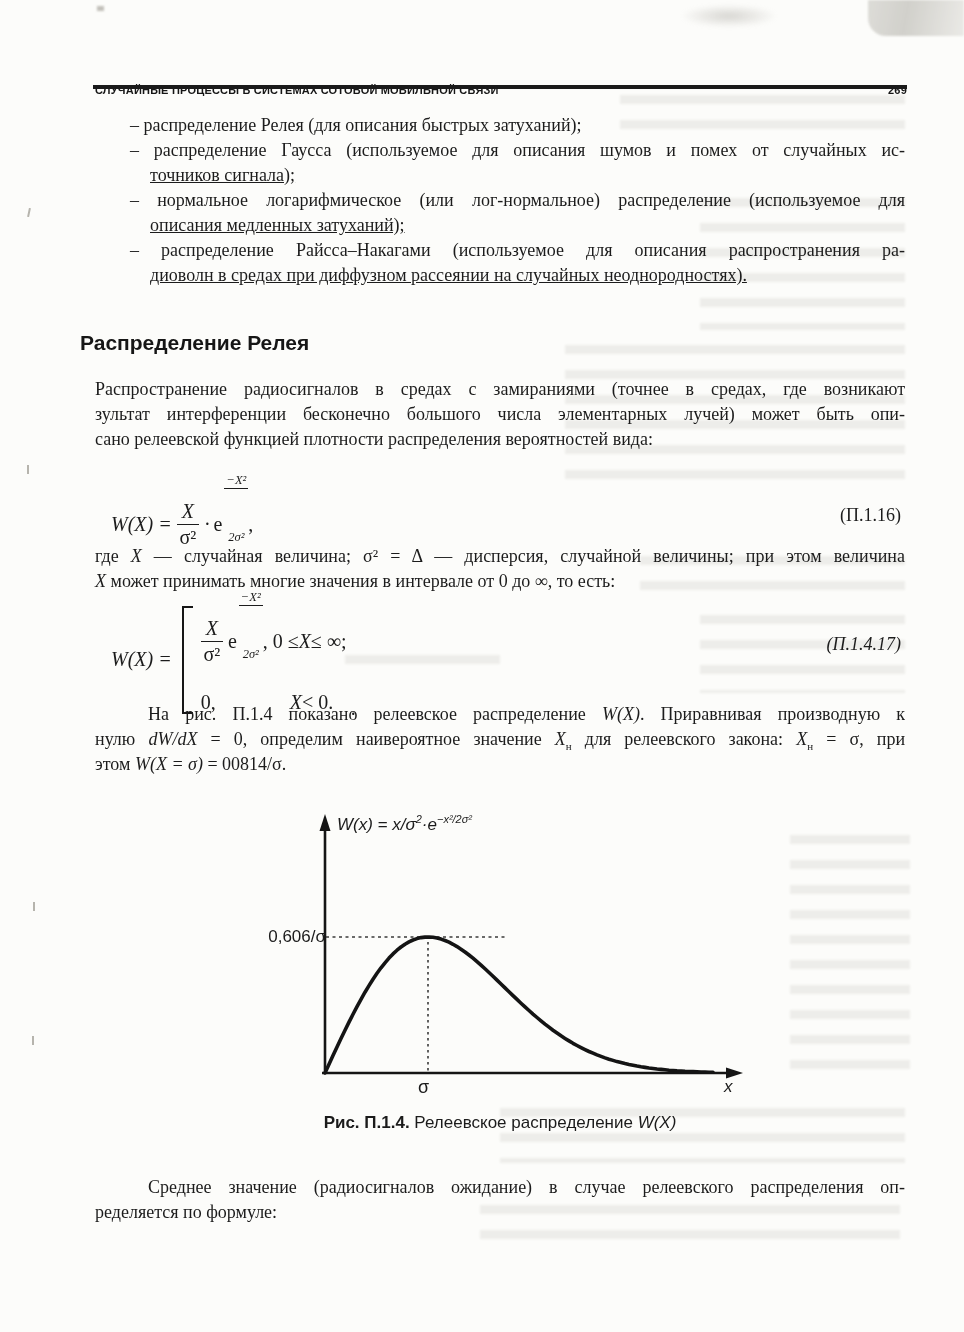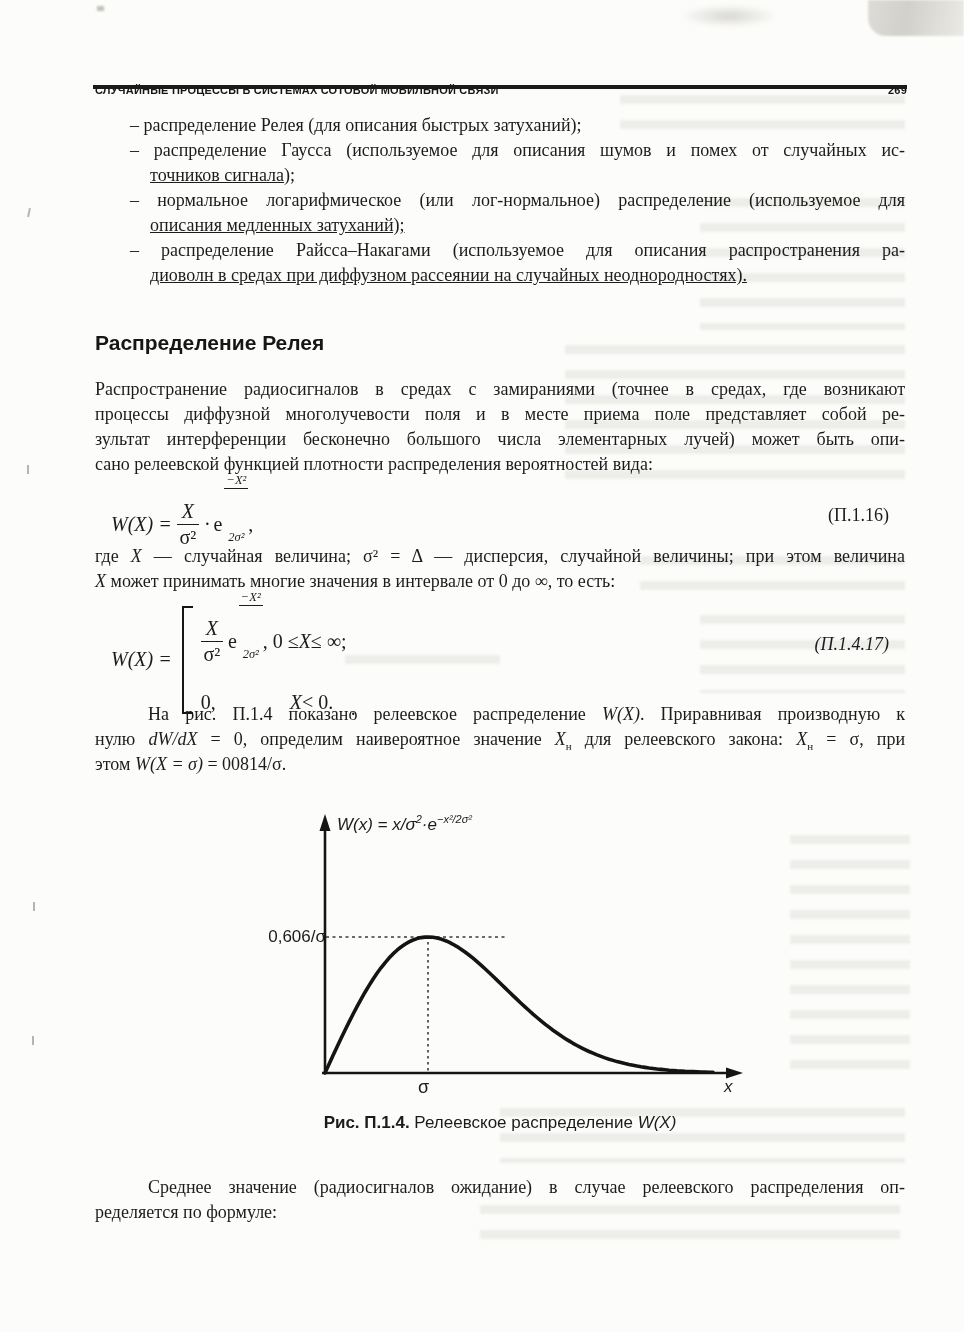--- a/index.html
+++ b/index.html
@@ -16,35 +16,35 @@
   .it{font-style:italic;}
   sub{font-size:11px;}
   
   .hdr{position:absolute;top:56px;left:95px;width:812px;display:flex;justify-content:space-between;align-items:center;
        font-family:"Liberation Sans",sans-serif;font-weight:bold;font-size:11px;letter-spacing:.2px;color:#161616;margin-top:28px;}
   .rule{position:absolute;top:85px;left:93px;width:814px;height:3.5px;background:#1a1a1a;}
   
   .bl1{padding-left:35px;}
   .bl2{padding-left:55px;text-decoration:underline;}
   
-  .sechead{position:absolute;top:331px;left:95px;font-family:"Liberation Sans",sans-serif;
+  .sechead{position:absolute;top:331px;left:80px;font-family:"Liberation Sans",sans-serif;
            font-weight:bold;font-size:21px;color:#161616;}
   .ind{text-indent:53px;}
   
   .fblock{position:absolute;left:95px;width:810px;font-size:20px;}
   .frow{display:inline-flex;align-items:center;}
   .fvar{font-style:italic;}
   .frac{display:inline-flex;flex-direction:column;align-items:center;margin:0 5px;}
   .frac .fnum{padding:0 5px 2px;border-bottom:1.6px solid #1c1c1c;line-height:1.05;}
   .frac .fden{padding-top:2px;line-height:1.05;}
   .efrac{display:inline-flex;flex-direction:column;align-items:center;font-size:12.5px;
          transform:translateY(-16px);margin-left:2px;font-style:italic;}
   .efrac .fnum{border-bottom:1.2px solid #1c1c1c;padding:0 2px 1px;line-height:1.15;}
   .efrac .fden{padding-top:1px;line-height:1.15;margin-top:40px;}
-  .ftag{position:absolute;right:16px;font-size:18px;font-style:normal;}
+  .ftag{position:absolute;right:4px;font-size:18px;font-style:normal;}
   .lbracket{width:9px;align-self:stretch;border-left:2.5px solid #161616;border-top:2.5px solid #161616;
             border-bottom:2.5px solid #161616;margin:0 8px 0 10px;}
   .cases{display:flex;flex-direction:column;gap:13px;}
   .caserow{display:inline-flex;align-items:center;}
   .case2gap{display:inline-block;width:74px;}
   .fperiod{align-self:flex-end;transform:translateY(6px);margin-left:4px;}
   
   .fig{position:absolute;left:250px;top:805px;width:520px;height:300px;}
   .fig svg{position:absolute;left:0;top:0;}
   .figlab{position:absolute;font-family:"Liberation Sans",sans-serif;color:#1b1b1b;}
@@ -102,21 +102,20 @@
     <div class="line bl1 stretch">– нормальное логарифмическое (или лог-нормальное) распределение (используемое для</div>
     <div class="line bl2">описания медленных затуханий);</div>
     <div class="line bl1 stretch">– распределение Райсса–Накагами (используемое для описания распространения ра-</div>
     <div class="line bl2">диоволн в средах при диффузном рассеянии на случайных неоднородностях).</div>
   </div>
 
   <div class="sechead">Распределение Релея</div>
 
   <div class="col" style="top:377px;">
     <div class="line stretch">Распространение радиосигналов в средах с замираниями (точнее в средах, где возникают</div>
-    <div class="line stretch">процессы диффузной многолучевости поля и в месте приема поле представляет собой ре-</div>
     <div class="line stretch">зультат интерференции бесконечно большого числа элементарных лучей) может быть опи-</div>
     <div class="line">сано релеевской функцией плотности распределения вероятностей вида:</div>
   </div>
 
   <div class="fblock" style="top:489px;height:78px;">
     <span class="frow" style="margin-left:16px;">
       <span class="fvar">W(X) =</span>
       <span class="frac">
         <span class="fnum fvar">X</span>
         <span class="fden">σ²</span>

